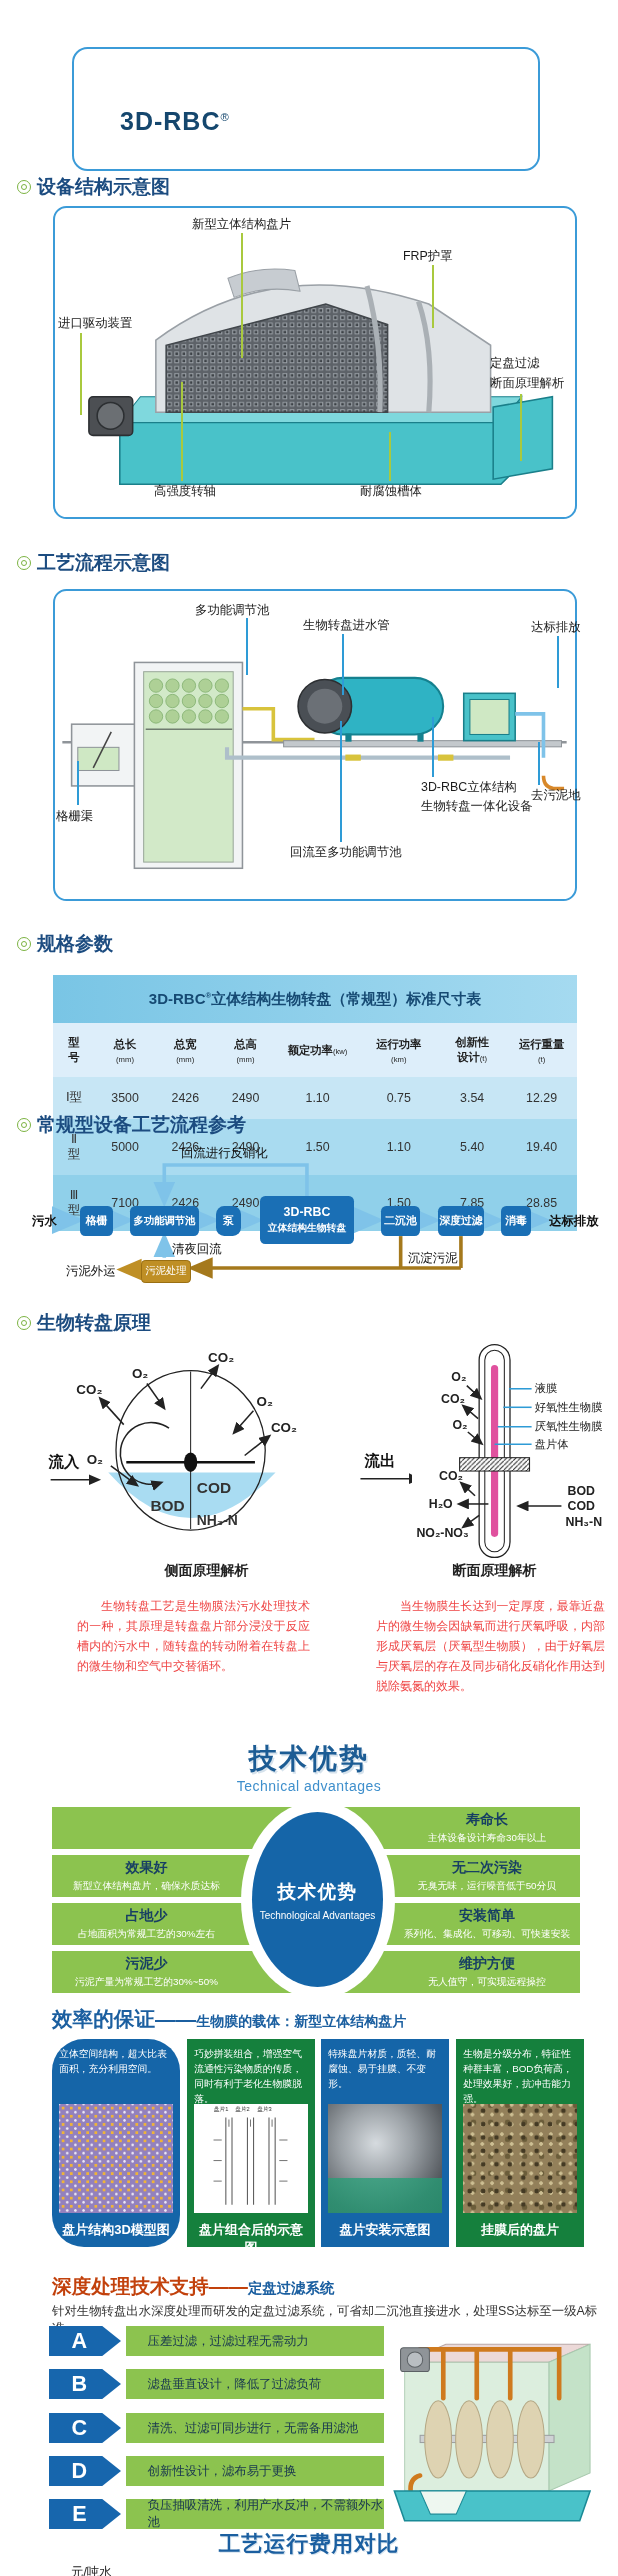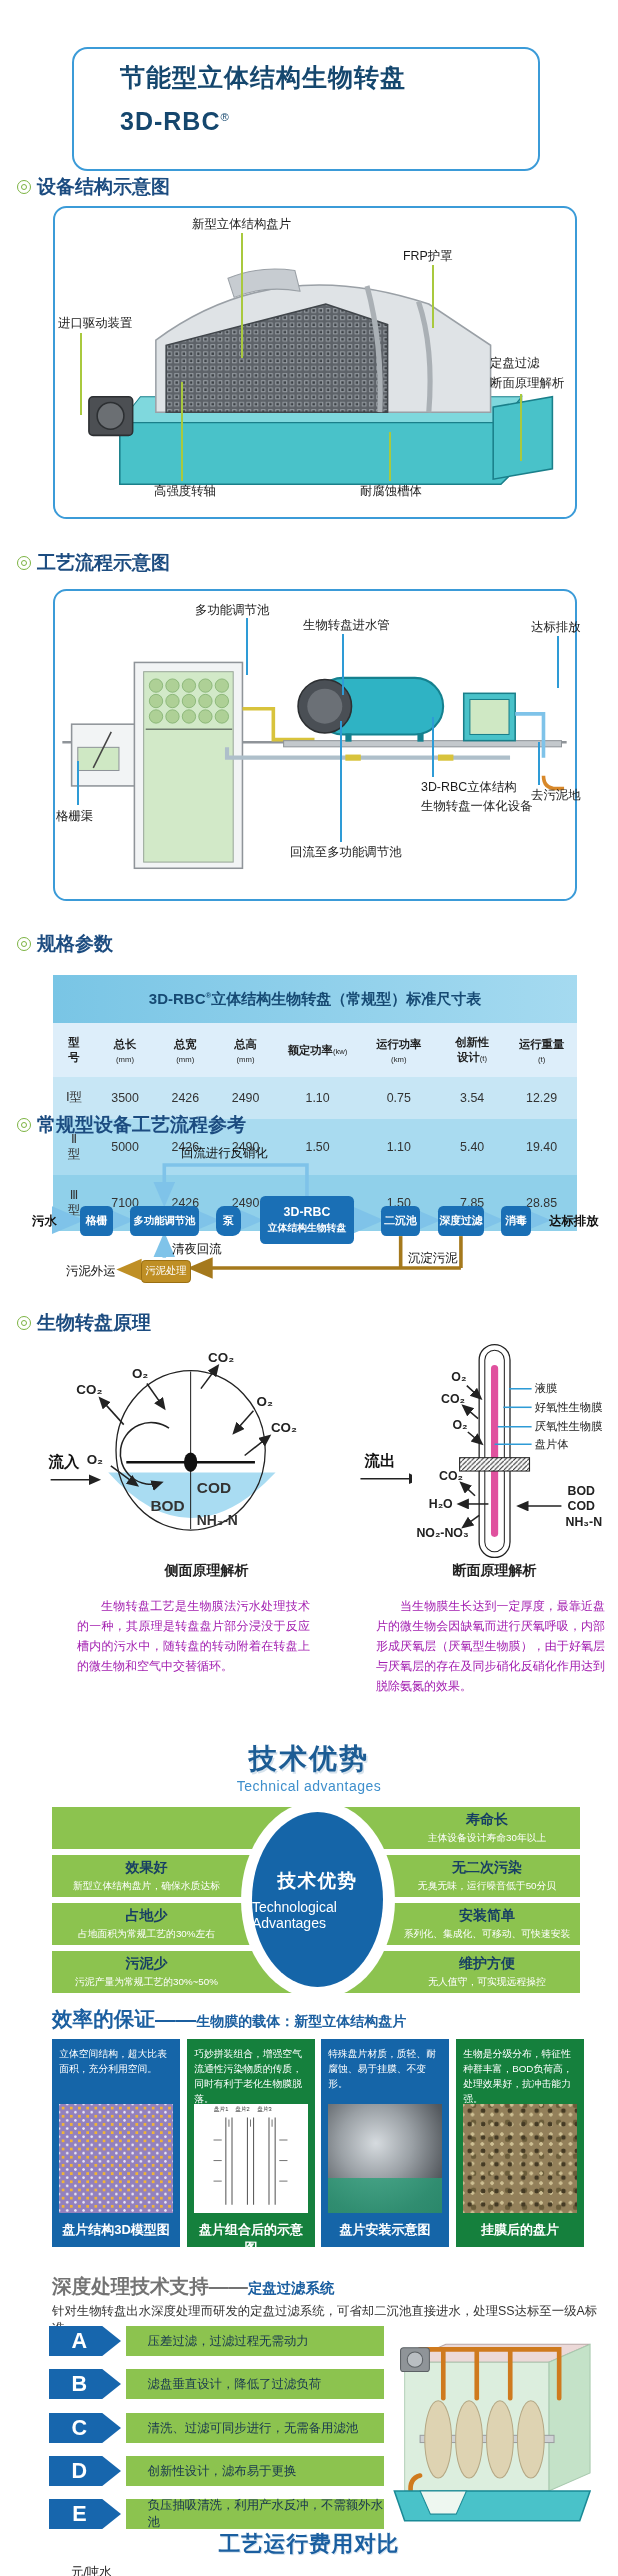--- a/index.html
+++ b/index.html
@@ -32,35 +32,35 @@
   
   .fnode{position:absolute;background:#1a6fb5;color:#fff;border-radius:5.2px;display:flex;
          flex-direction:column;align-items:center;justify-content:center;font-weight:bold;
          text-align:center;box-sizing:border-box;}
   .ftext{position:absolute;font-size:12.4px;font-weight:bold;color:#111;white-space:nowrap;}
   .flabel{position:absolute;font-size:12.4px;color:#111;white-space:nowrap;}
   .goldbox{position:absolute;background:#bf8f25;border:1px solid #9a6f12;border-radius:4.1px;
            color:#fff;font-size:10.3px;display:flex;align-items:center;justify-content:center;}
   
   .cap{font-size:14px;font-weight:bold;color:#222;text-align:center;}
-  .para{font-size:12px;line-height:20px;color:#a21caf;text-align:justify;text-indent:2em;margin:0;}
+  .para{font-size:12px;line-height:20px;color:#ef4444;text-align:justify;text-indent:2em;margin:0;}
   
   .banner-t{font-size:28px;font-weight:bold;color:#1c5c94;text-align:center;letter-spacing:2.1px;
             text-shadow:1.5px 1.5px 0 rgba(28,92,148,0.18);}
   .banner-s{font-size:14px;color:#3e8fcc;text-align:center;letter-spacing:0.5px;}
   .adv-panel{position:absolute;left:52px;top:1807px;width:528px;height:185px;}
   .adv-row{position:absolute;left:0;width:100%;height:42px;background:#8cc34f;}
   .adv-zone{position:absolute;height:42px;text-align:center;}
   .adv-title{font-size:14px;font-weight:bold;color:#173f63;margin-top:3.6px;}
   .adv-desc{font-size:9.8px;color:#fff;margin-top:3.1px;line-height:12.4px;}
   .adv-ellipse-w{position:absolute;background:#fff;border-radius:50%;}
   .adv-ellipse-b{position:absolute;background:#1565a8;border-radius:50%;display:flex;
                  flex-direction:column;align-items:center;justify-content:center;color:#fff;}
   .adv-c-title{font-size:18.5px;font-weight:bold;letter-spacing:1.5px;}
-  .adv-c-sub{font-size:14px;margin-top:6px;}
+  .adv-c-sub{font-size:10px;margin-top:6px;}
   
   .eff-title-strong{font-size:20.6px;font-weight:bold;color:#1b5fa0;}
   .eff-title-rest{font-size:14px;font-weight:bold;color:#1b5fa0;}
   .eff-card{position:absolute;top:2039px;width:128px;height:208px;box-sizing:border-box;padding:7.2px;}
   .eff-blue{background:#1565a8;}
   .eff-green{background:#15803d;}
   .eff-text{font-size:9.8px;line-height:15px;color:#fff;height:58px;}
   .eff-img{height:109px;border:0;}
   .img-mesh{background-color:#9381bd;
     background-image:radial-gradient(circle,#f0b437 1.3px,rgba(0,0,0,0) 1.8px),
@@ -71,41 +71,40 @@
      linear-gradient(rgba(0,0,0,0) 68%,rgba(36,158,118,0.75) 68%),
      radial-gradient(circle at 42% 36%,#d6dbdf 0,#9aa0a5 38%,#555a5f 75%,#3d4246 100%);}
   .img-biofilm{background-color:#93805a;
     background-image:radial-gradient(circle,#443a24 2.1px,rgba(0,0,0,0) 2.6px),
                      radial-gradient(circle,#cdbf93 1.5px,rgba(0,0,0,0) 2.1px),
                      radial-gradient(circle,#6b5d3a 2.6px,rgba(0,0,0,0) 3.1px);
     background-size:13.4px 13.4px,9.8px 9.8px,17px 17px;background-position:0 0,4.6px 5.7px,2.1px 9.8px;}
   .eff-caption{font-size:13px;font-weight:bold;color:#fff;text-align:center;margin-top:8.2px;}
   .chn-lab{position:absolute;font-size:5.7px;color:#333;top:2.1px;}
   
-  .deep-title-strong{font-size:19.6px;font-weight:bold;color:#737373;}
+  .deep-title-strong{font-size:19.6px;font-weight:bold;color:#c2410c;}
   .deep-title-rest{font-size:14.4px;font-weight:bold;color:#1b5fa0;}
   .deep-intro{font-size:12.4px;color:#333;}
   .chip{position:absolute;left:49px;width:72px;height:30px;background:#1766ad;color:#fff;
         font-size:21.6px;font-weight:bold;display:flex;align-items:center;justify-content:center;
         padding-right:11.3px;box-sizing:border-box;
         clip-path:polygon(0 0,74% 0,100% 50%,74% 100%,0 100%);}
   .dbar{position:absolute;left:126px;width:258px;height:30px;background:#8cc34f;color:#17364f;
         font-size:12.4px;display:flex;align-items:center;padding-left:21.6px;box-sizing:border-box;}
   
   .chart-title{font-size:21.6px;font-weight:bold;color:#1b5fa0;text-align:center;letter-spacing:1px;
                text-shadow:1px 1px 0 #d7e4ef;}
   .chart-unit{font-size:12.4px;color:#222;}
 </style>
 </head>
 <body>
 
 <div class="page">
 
   <div class="abs hbox" style="left:72px;top:47px;width:464px;height:120px;"></div>
-  <div class="abs htitle" style="left:120px;top:61px;">节能型立体结构生物转盘</div>
   <div class="abs htitle" style="left:120px;top:107px;"><span>3D-RBC</span><sup>®</sup></div>
 
   <div class="abs sec-head" style="left:16.5px;top:174px;">
     <span class="ring"></span>
     <span>设备结构示意图</span>
   </div>
   <div class="abs frame" style="left:53px;top:206px;width:524px;height:313px;"></div>
 
   <svg class="abs" style="left:58px;top:242px;" width="515" height="258" viewBox="0 0 1000 500">
     <defs>
@@ -483,21 +482,21 @@
       <div class="adv-zone" style="left: 342px; top: 144px; width: 186px;">
         <div class="adv-title">维护方便</div>
         <div class="adv-desc">无人值守，可实现远程操控</div>
       </div>
     </div>
 
   <div class="abs" style="left:52px;top:2005px;">
     <span class="eff-title-strong">效率的保证——</span><span class="eff-title-rest">生物膜的载体：新型立体结构盘片</span>
   </div>
   <div id="eff-cards">
-      <div class="eff-card eff-blue" style="left: 52px;">
+      <div class="eff-card eff-blue" style="left: 52px; border-radius: 32px;">
         <div class="eff-text">立体空间结构，超大比表面积，充分利用空间。</div>
         <div class="eff-img img-mesh"></div>
         <div class="eff-caption">盘片结构3D模型图</div>
       </div>
       <div class="eff-card eff-green" style="left: 187px;">
         <div class="eff-text">巧妙拼装组合，增强空气流通性污染物质的传质，同时有利于老化生物膜脱落。</div>
         <div class="eff-img img-channels" style="position: relative;"><svg width="113" height="109" viewBox="0 0 220 212">
             <g stroke="#555" stroke-width="2">
               <line x1="62" y1="26" x2="62" y2="196"></line>
               <line x1="74" y1="26" x2="74" y2="196"></line>

